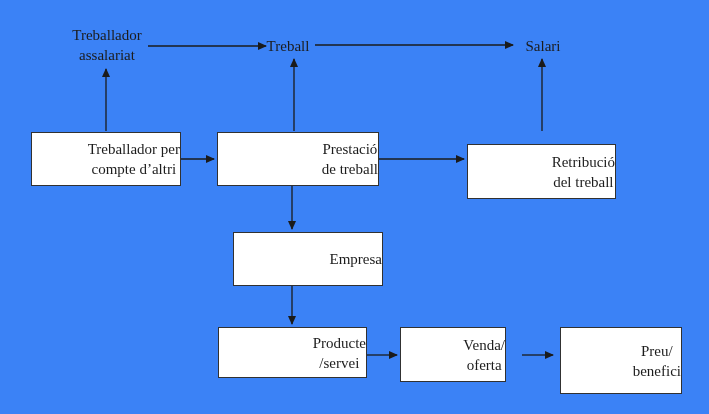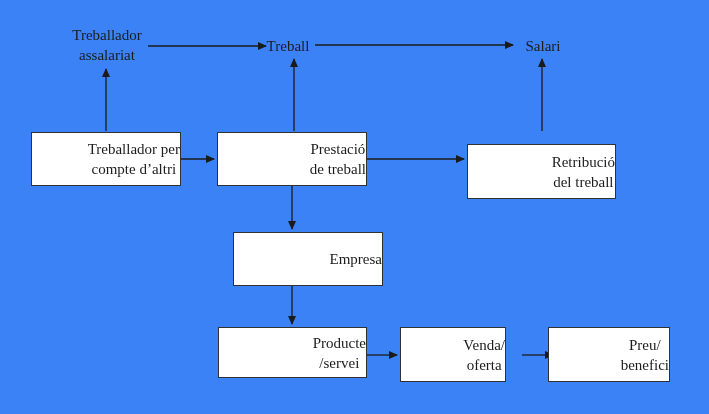--- a/index.html
+++ b/index.html
@@ -39,26 +39,26 @@
     color: #1c1c1c;
   }
   .free-label {
     position: absolute;
     display: flex;
     align-items: flex-start;
     justify-content: center;
   }
   
   .n-treballador { left: 31px;  top: 132px; width: 150px; height: 54px; }
-  .n-prestacio   { left: 217px; top: 132px; width: 150px; height: 54px; padding-left: 12px; }
+  .n-prestacio   { left: 217px; top: 132px; width: 162px; height: 54px; padding-left: 12px; }
   .n-retribucio  { left: 467px; top: 144px; width: 149px; height: 55px; }
   .n-empresa     { left: 216px; top: 232px; width: 150px; height: 54px; margin-left: 17px; }
   .n-producte    { left: 218px; top: 327px; width: 149px; height: 51px; }
   .n-venda       { left: 400px; top: 327px; width: 106px; height: 55px; }
-  .n-preu        { left: 548px; top: 327px; width: 122px; height: 55px; }
+  .n-preu        { left: 560px; top: 327px; width: 122px; height: 67px; }
   
   .l-assalariat  { left: 40px;  top: 25px;  width: 134px; }
   .l-treball     { left: 257px; top: 36px;  width: 62px;  }
   .l-salari      { left: 512px; top: 36px;  width: 62px;  }
 </style>
 </head>
 <body>
 
 <div class="canvas">
 

